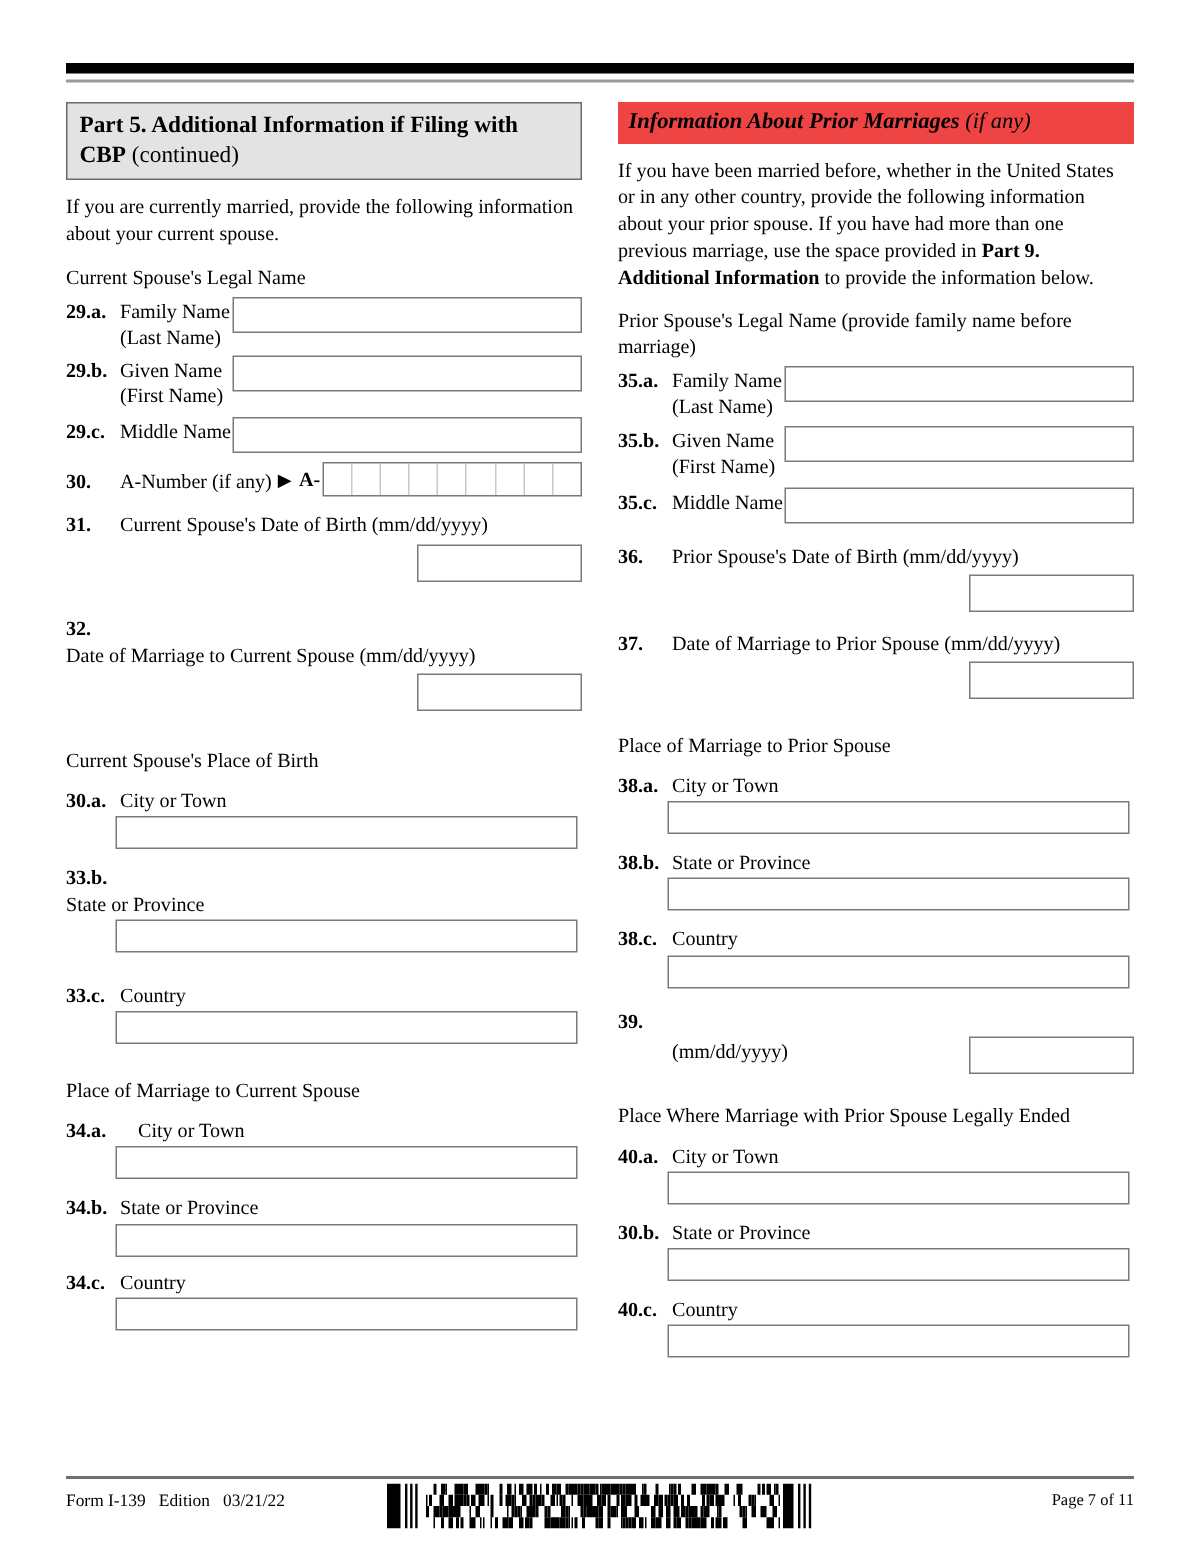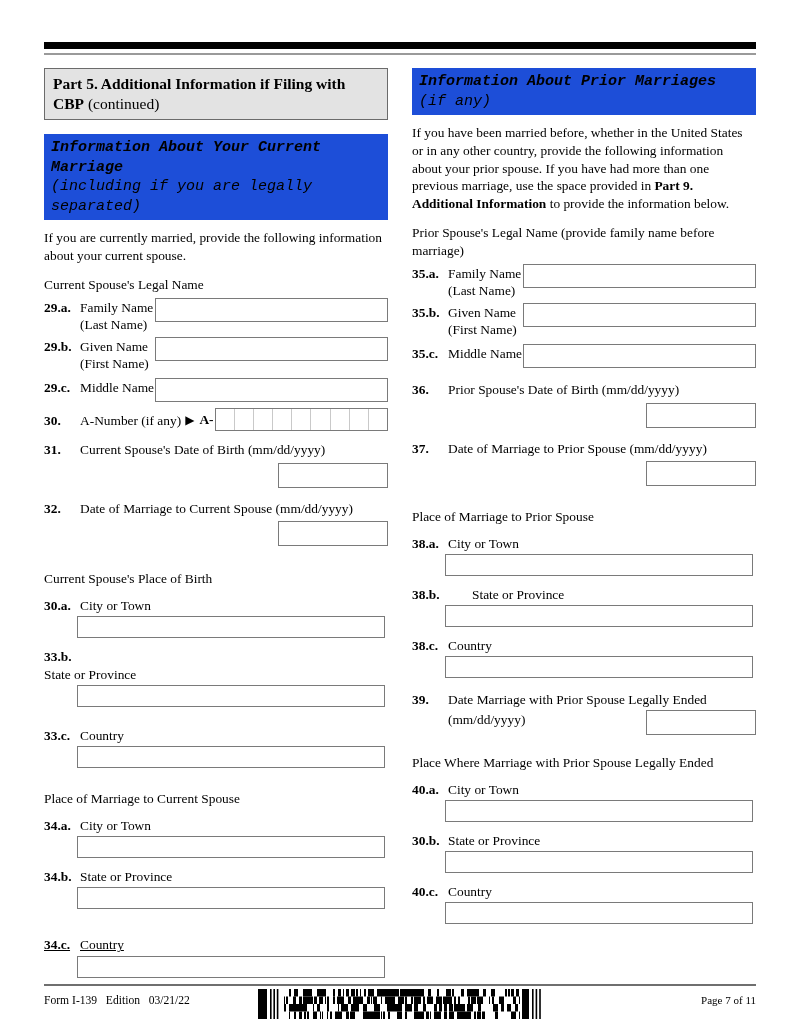--- a/index.html
+++ b/index.html
@@ -56,25 +56,24 @@
     padding: 5px 8px 6px 8px;
     font-size: 15.5px;
     line-height: 1.27;
     font-weight: bold;
   }
   .part-header .normal {
     font-weight: normal;
   }
 
   .band {
-    background: #1d4ed8;
+    background: #ef4444;
     padding: 4px 7px 4px 7px;
     font-size: 15px;
     line-height: 1.3;
-    font-family: Liberation Mono, monospace;
   }
   .band .l1 {
     font-weight: bold;
     font-style: italic;
   }
   .band .l2 {
     font-style: italic;
   }
   .band-inline .l1 { font-weight: bold; font-style: italic; }
   .band-inline .l2 { font-style: italic; font-weight: normal; }
@@ -216,24 +215,20 @@
 
   <div class="rule-thick"></div>
   <div class="rule-thin"></div>
 
   <div class="col-left">
 
     <div class="part-header">
       <span>Part 5.  Additional Information if Filing with CBP</span><span class="normal"> (continued)</span>
     </div>
 
-    <div class="band" style="margin-top:14px;">
-      <div class="l1">Information About Your Current Marriage</div>
-      <div class="l2">(including if you are legally separated)</div>
-    </div>
 
     <div class="para">If you are currently married, provide the following information about your current spouse.</div>
 
     <div class="sublabel">Current Spouse's Legal Name</div>
 
     <div class="row">
       <div class="num num-w-abc">29.a.</div>
       <div class="lab lab-name">
         <div>Family Name</div>
         <div>(Last Name)</div>
@@ -283,21 +278,21 @@
     </div>
 
     <div class="row" style="margin-top:9px;">
       <div class="num num-w-plain">31.</div>
       <div class="lab lab-grow">Current Spouse's Date of Birth (mm/dd/yyyy)</div>
     </div>
     <div class="date-right">
       <div class="box box-date"></div>
     </div>
 
-    <div class="row" style="margin-top:11px;">
+    <div class="row" style="margin-top:21px;flex-direction:column;">
       <div class="num num-w-plain">32.</div>
       <div class="lab lab-grow">Date of Marriage to Current Spouse (mm/dd/yyyy)</div>
     </div>
     <div class="date-right">
       <div class="box box-date"></div>
     </div>
 
     <div class="sublabel" style="margin-top:24px;">Current Spouse's Place of Birth</div>
 
     <div class="row" style="margin-top:8px;">
@@ -313,33 +308,33 @@
     <div class="box box-wide"></div>
 
     <div class="row" style="margin-top:19px;">
       <div class="num num-w-abc">33.c.</div>
       <div class="lab">Country</div>
     </div>
     <div class="box box-wide"></div>
 
     <div class="sublabel" style="margin-top:22px;">Place of Marriage to Current Spouse</div>
 
-    <div class="row" style="margin-top:8px;">
+    <div class="row" style="margin-top:8px;gap:12px;">
       <div class="num num-w-abc">34.a.</div>
       <div class="lab">City or Town</div>
     </div>
     <div class="box box-wide"></div>
 
     <div class="row" style="margin-top:9px;">
       <div class="num num-w-abc">34.b.</div>
       <div class="lab">State or Province</div>
     </div>
     <div class="box box-wide"></div>
 
-    <div class="row" style="margin-top:26px;text-decoration:underline;">
+    <div class="row" style="margin-top:7px;">
       <div class="num num-w-abc">34.c.</div>
       <div class="lab">Country</div>
     </div>
     <div class="box box-wide"></div>
 
   </div>
 
   <div class="col-right">
 
     <div class="band band-inline">
@@ -399,35 +394,34 @@
     </div>
 
     <div class="sublabel" style="margin-top:22px;">Place of Marriage to Prior Spouse</div>
 
     <div class="row" style="margin-top:8px;">
       <div class="num num-w-abc">38.a.</div>
       <div class="lab">City or Town</div>
     </div>
     <div class="box box-wide"></div>
 
-    <div class="row" style="margin-top:9px;gap:24px;">
+    <div class="row" style="margin-top:9px;">
       <div class="num num-w-abc">38.b.</div>
       <div class="lab">State or Province</div>
     </div>
     <div class="box box-wide"></div>
 
     <div class="row" style="margin-top:9px;">
       <div class="num num-w-abc">38.c.</div>
       <div class="lab">Country</div>
     </div>
     <div class="box box-wide"></div>
 
     <div class="row" style="margin-top:12px;">
       <div class="num num-w-plain">39.</div>
-      <div class="lab lab-grow">Date Marriage with Prior Spouse Legally Ended</div>
     </div>
     <div class="two-line-date">
       <div class="num num-w-plain"></div>
       <div class="lab lab-grow">(mm/dd/yyyy)</div>
       <div class="box box-date" style="margin-top:0;flex:0 0 auto;"></div>
     </div>
 
     <div class="sublabel" style="margin-top:19px;">Place Where Marriage with Prior Spouse Legally Ended</div>
 
     <div class="row" style="margin-top:8px;">

